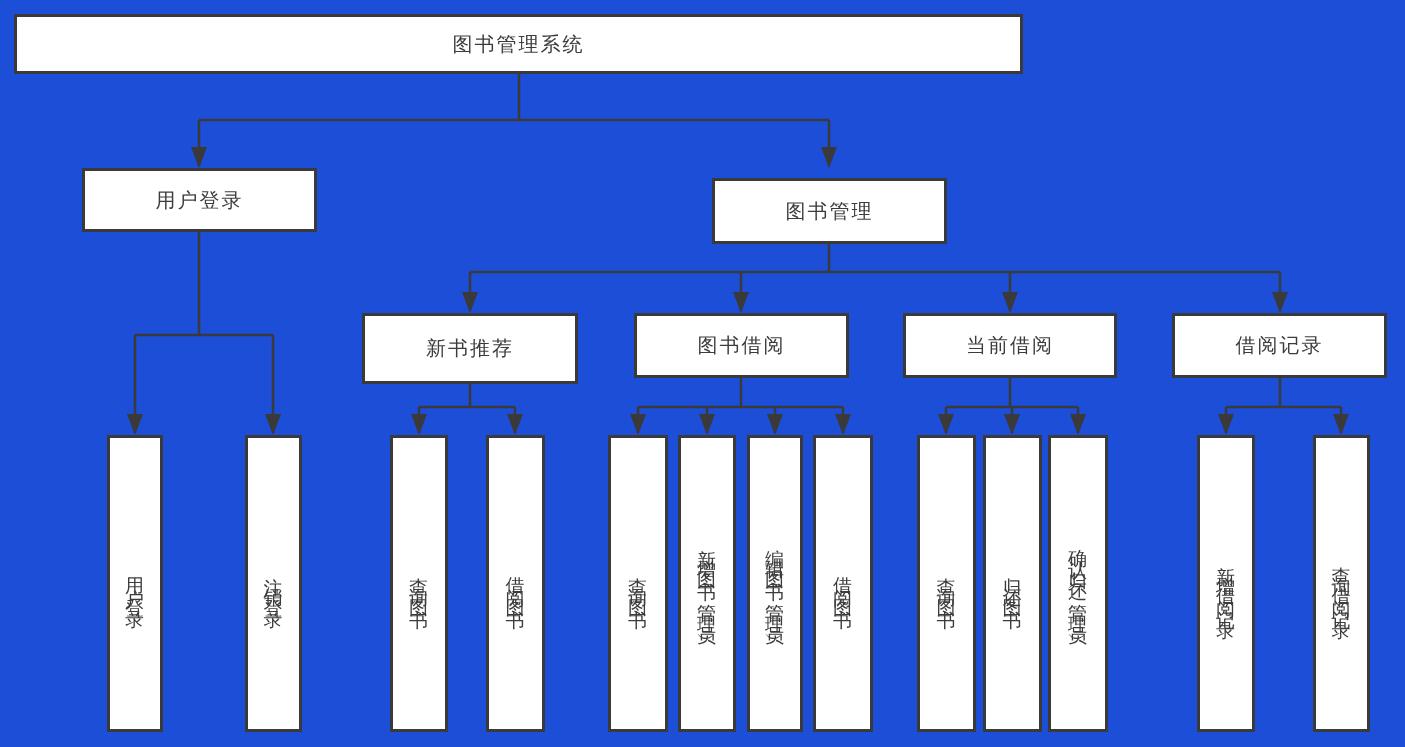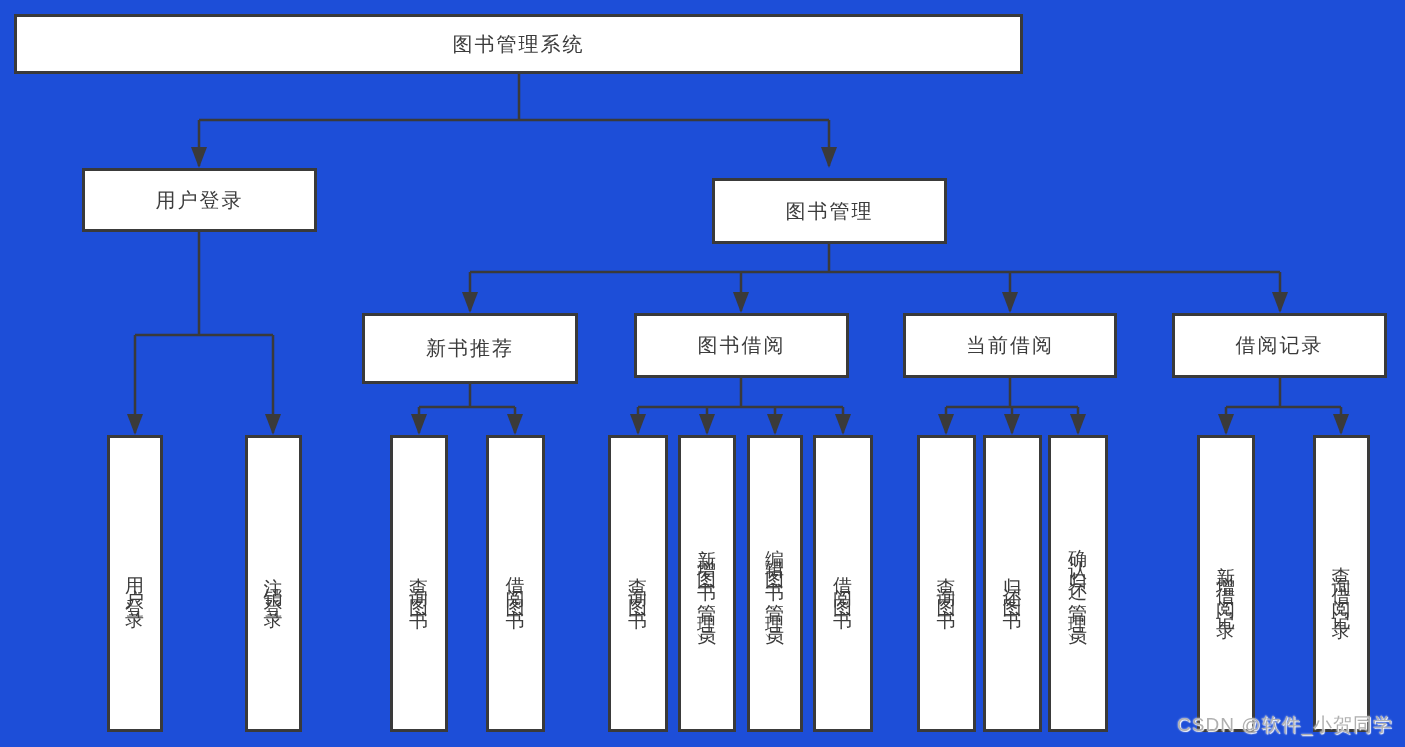--- a/index.html
+++ b/index.html
@@ -203,15 +203,14 @@
     <span class="vlabel">确认归还（管理员）</span>
   </div>
 
   <div class="leaf l-12">
     <span class="vlabel">新增借阅记录</span>
   </div>
   <div class="leaf l-13">
     <span class="vlabel">查询借阅记录</span>
   </div>
 
-  <div class="watermark">CSDN @软件_小贺同学</div>
 
 </div>
 
 </body></html>

